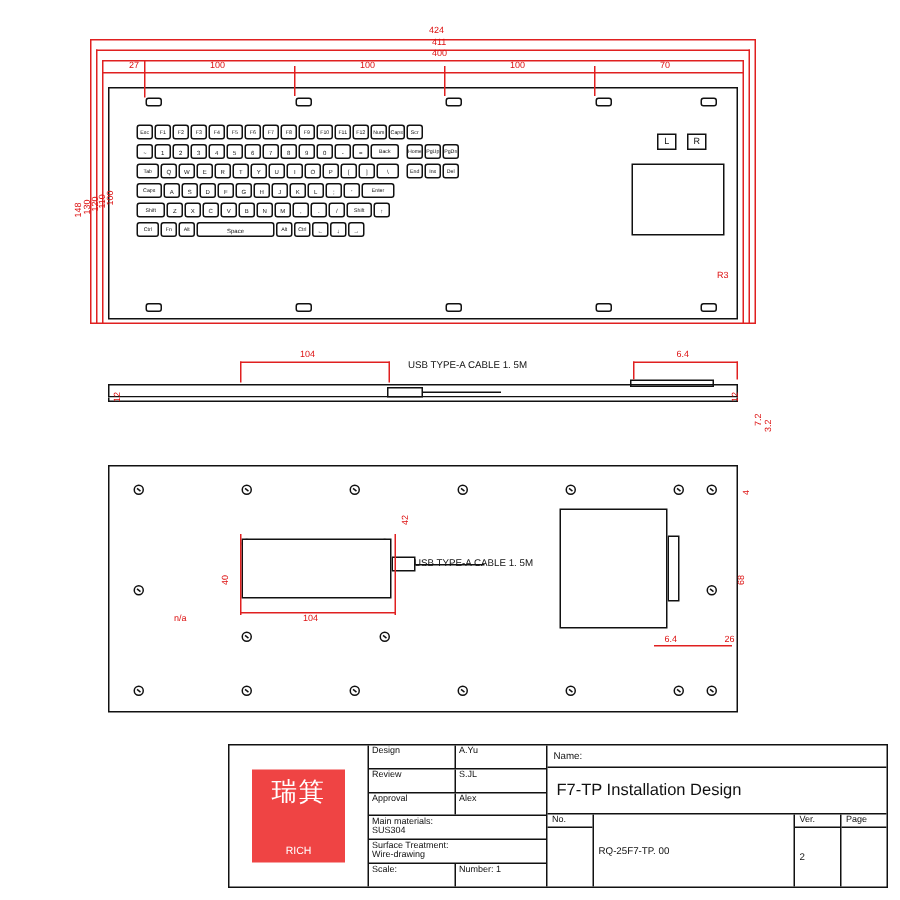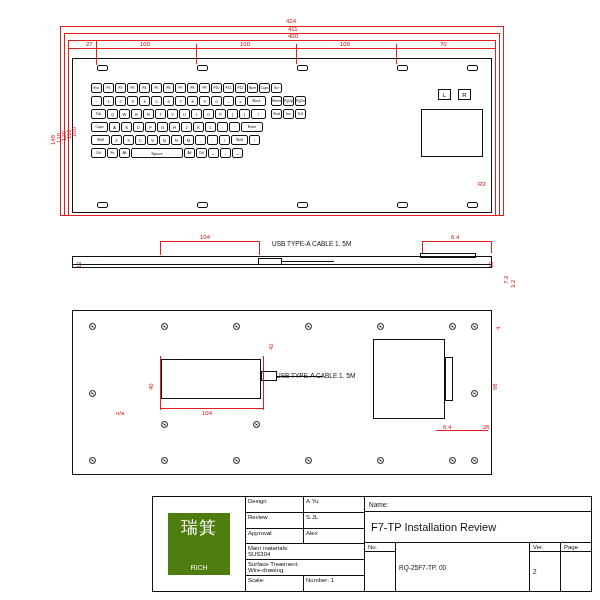--- a/index.html
+++ b/index.html
@@ -46,21 +46,21 @@
             border:1px solid #111;background:#fff;box-sizing:border-box;}
   .scr{position:absolute;width:5px;height:5px;border:1px solid #111;border-radius:50%;background:#fff;}
   .scr::before{content:"";position:absolute;left:1px;top:1.5px;width:3px;height:0;border-top:1px solid #111;
                transform:rotate(40deg);}
 
   
   #titleblock{position:absolute;left:152px;top:496px;width:440px;height:96px;
               border:1px solid #111;box-sizing:border-box;background:#fff;
               display:flex;}
   #logocell{width:92px;border-right:1px solid #111;display:flex;align-items:center;justify-content:center;}
-  #logo{width:62px;height:62px;background:#4d7c0f;position:relative;}
+  #logo{width:62px;height:62px;background:#ef4444;position:relative;}
   #logo .ch{position:absolute;left:0;top:3px;width:100%;text-align:center;color:#fff;
             font-size:17px;font-family:"Liberation Serif", serif;letter-spacing:1px;}
   #logo .sub{position:absolute;left:0;bottom:4px;width:100%;text-align:center;color:#fff;font-size:7px;}
   #metacell{width:118px;border-right:1px solid #111;display:flex;flex-direction:column;}
   .mrow{display:flex;flex:1;border-bottom:1px solid #111;}
   .mrow:last-child{border-bottom:none;}
   .mk{width:58px;border-right:1px solid #111;font-size:6px;padding:1px 2px;box-sizing:border-box;color:#111;}
   .mv{flex:1;font-size:6px;padding:1px 2px;box-sizing:border-box;color:#111;}
   .mfull{font-size:6px;padding:1px 2px;box-sizing:border-box;color:#111;}
   .mfull .l2{display:block;}
@@ -352,21 +352,21 @@
         </div>
       </div>
       <div class="mrow">
         <div class="mk">Scale:</div>
         <div class="mv">Number: 1</div>
       </div>
     </div>
 
     <div id="rightcell">
       <div class="rrow" id="nameline">Name:</div>
-      <div class="rrow" id="docname">F7-TP Installation Review</div>
+      <div class="rrow" id="docname">F7-TP Installation Design</div>
       <div id="lastrow">
         <div class="lc" id="lc-no">
           <div class="lch">No.</div>
         </div>
         <div class="lc" id="lc-code">
           <div class="lcv">RQ-25F7-TP. 00</div>
         </div>
         <div class="lc" id="lc-ver">
           <div class="lch">Ver.</div>
           <div class="lcv">2</div>

